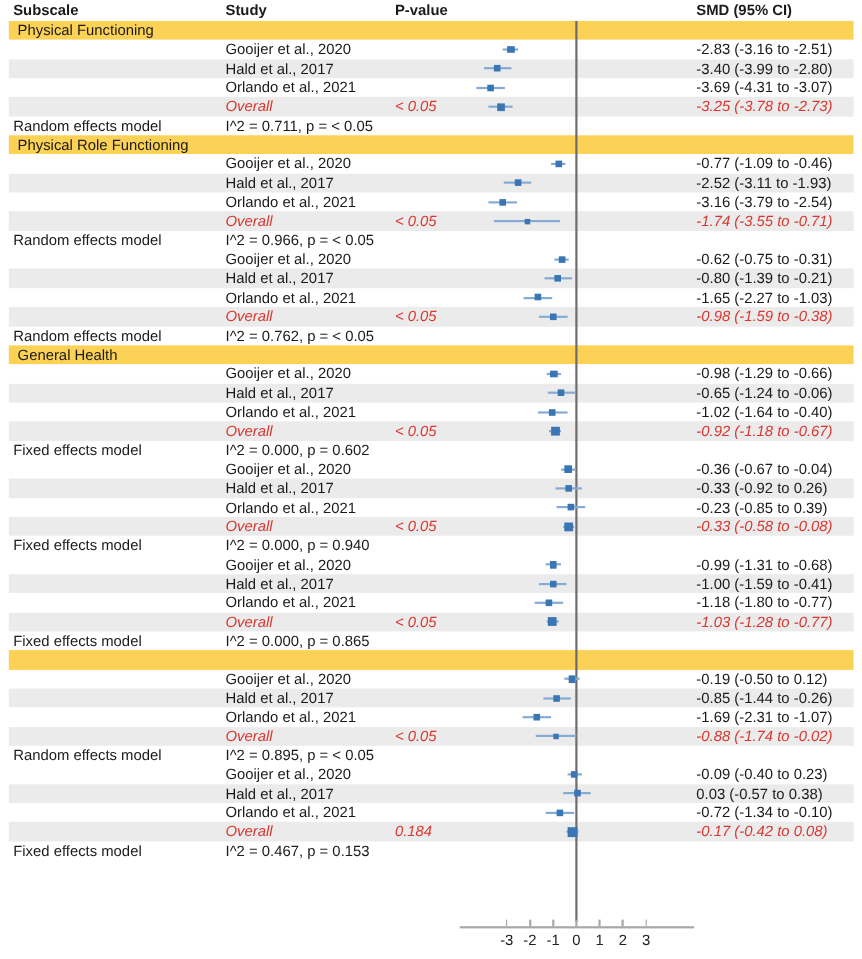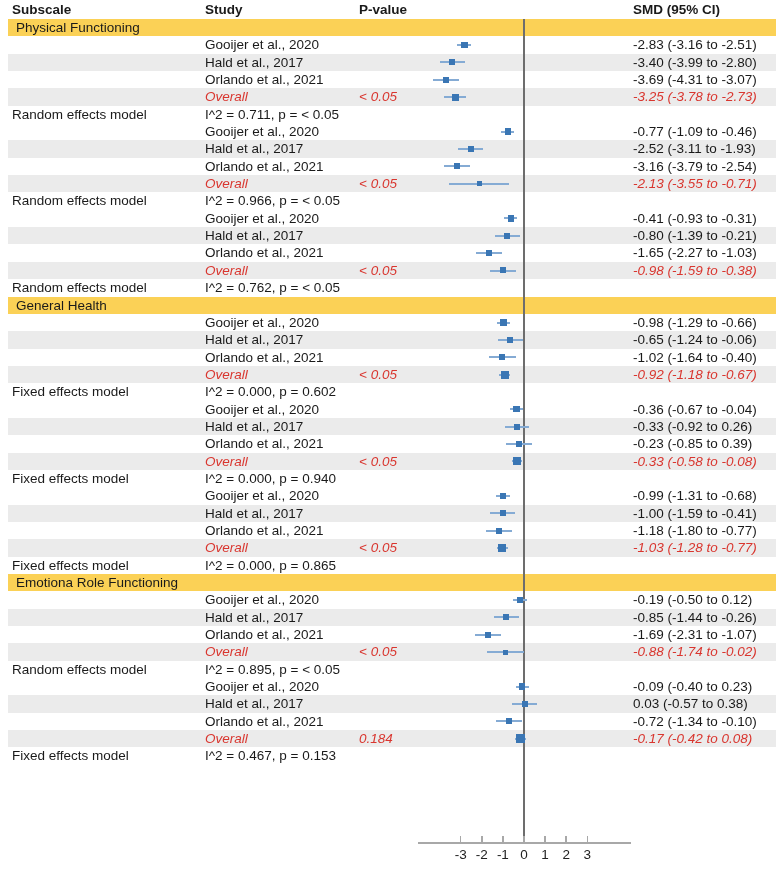--- a/index.html
+++ b/index.html
@@ -69,20 +69,24 @@
         <div class="cell c-pval ov">&lt; 0.05</div>
         <div class="ci" style="left: 444.242px; width: 22.155px;"></div>
         <div class="sq" style="height: 7px; width: 7px; left: 451.925px; top: 5.175px;"></div>
         <div class="cell c-smd ov">-3.25 (-3.78 to -2.73)</div>
       </div>
       <div class="row">
         <div class="cell c-sub">Random effects model</div>
         <div class="cell c-study">I^2 = 0.711, p = &lt; 0.05</div>
       </div>
       <div class="row">
+        <div class="stripe band"></div>
+        <div class="cell c-band">Physical Role Functioning</div>
+      </div>
+      <div class="row">
         <div class="cell c-study">Gooijer et al., 2020</div>
         <div class="ci" style="left: 501.001px; width: 13.293px;"></div>
         <div class="sq" style="height: 6.5px; width: 6.5px; left: 504.503px; top: 5.425px;"></div>
         <div class="cell c-smd">-0.77 (-1.09 to -0.46)</div>
       </div>
       <div class="row">
         <div class="stripe gray"></div>
         <div class="cell c-study">Hald et al., 2017</div>
         <div class="ci" style="left: 458.379px; width: 24.898px;"></div>
         <div class="sq" style="height: 6px; width: 6px; left: 467.828px; top: 5.675px;"></div>
@@ -93,31 +97,31 @@
         <div class="ci" style="left: 444.031px; width: 26.375px;"></div>
         <div class="sq" style="height: 6px; width: 6px; left: 454.324px; top: 5.675px;"></div>
         <div class="cell c-smd">-3.16 (-3.79 to -2.54)</div>
       </div>
       <div class="row">
         <div class="stripe gray"></div>
         <div class="cell c-study ov">Overall</div>
         <div class="cell c-pval ov">&lt; 0.05</div>
         <div class="ci" style="left: 449.095px; width: 59.924px;"></div>
         <div class="sq" style="height: 5px; width: 5px; left: 476.557px; top: 6.175px;"></div>
-        <div class="cell c-smd ov">-2.13 (-3.55 to -0.71)</div>
+        <div class="cell c-smd ov">-1.74 (-3.55 to -0.71)</div>
       </div>
       <div class="row">
         <div class="cell c-sub">Random effects model</div>
         <div class="cell c-study">I^2 = 0.966, p = &lt; 0.05</div>
       </div>
       <div class="row">
         <div class="cell c-study">Gooijer et al., 2020</div>
         <div class="ci" style="left: 504.377px; width: 13.082px;"></div>
         <div class="sq" style="height: 6.5px; width: 6.5px; left: 507.668px; top: 5.425px;"></div>
-        <div class="cell c-smd">-0.41 (-0.93 to -0.31)</div>
+        <div class="cell c-smd">-0.62 (-0.75 to -0.31)</div>
       </div>
       <div class="row">
         <div class="stripe gray"></div>
         <div class="cell c-study">Hald et al., 2017</div>
         <div class="ci" style="left: 494.671px; width: 24.898px;"></div>
         <div class="sq" style="height: 6px; width: 6px; left: 504.12px; top: 5.675px;"></div>
         <div class="cell c-smd">-0.80 (-1.39 to -0.21)</div>
       </div>
       <div class="row">
         <div class="cell c-study">Orlando et al., 2021</div>
@@ -229,21 +233,20 @@
         <div class="ci" style="left: 496.992px; width: 10.761px;"></div>
         <div class="sq" style="height: 8px; width: 8px; left: 498.267px; top: 4.675px;"></div>
         <div class="cell c-smd ov">-1.03 (-1.28 to -0.77)</div>
       </div>
       <div class="row">
         <div class="cell c-sub">Fixed effects model</div>
         <div class="cell c-study">I^2 = 0.000, p = 0.865</div>
       </div>
       <div class="row">
         <div class="stripe band"></div>
-        <div class="cell c-band">Emotiona Role Functioning</div>
       </div>
       <div class="row">
         <div class="cell c-study">Gooijer et al., 2020</div>
         <div class="ci" style="left: 513.45px; width: 13.082px;"></div>
         <div class="sq" style="height: 6.5px; width: 6.5px; left: 516.741px; top: 5.425px;"></div>
         <div class="cell c-smd">-0.19 (-0.50 to 0.12)</div>
       </div>
       <div class="row">
         <div class="stripe gray"></div>
         <div class="cell c-study">Hald et al., 2017</div>

